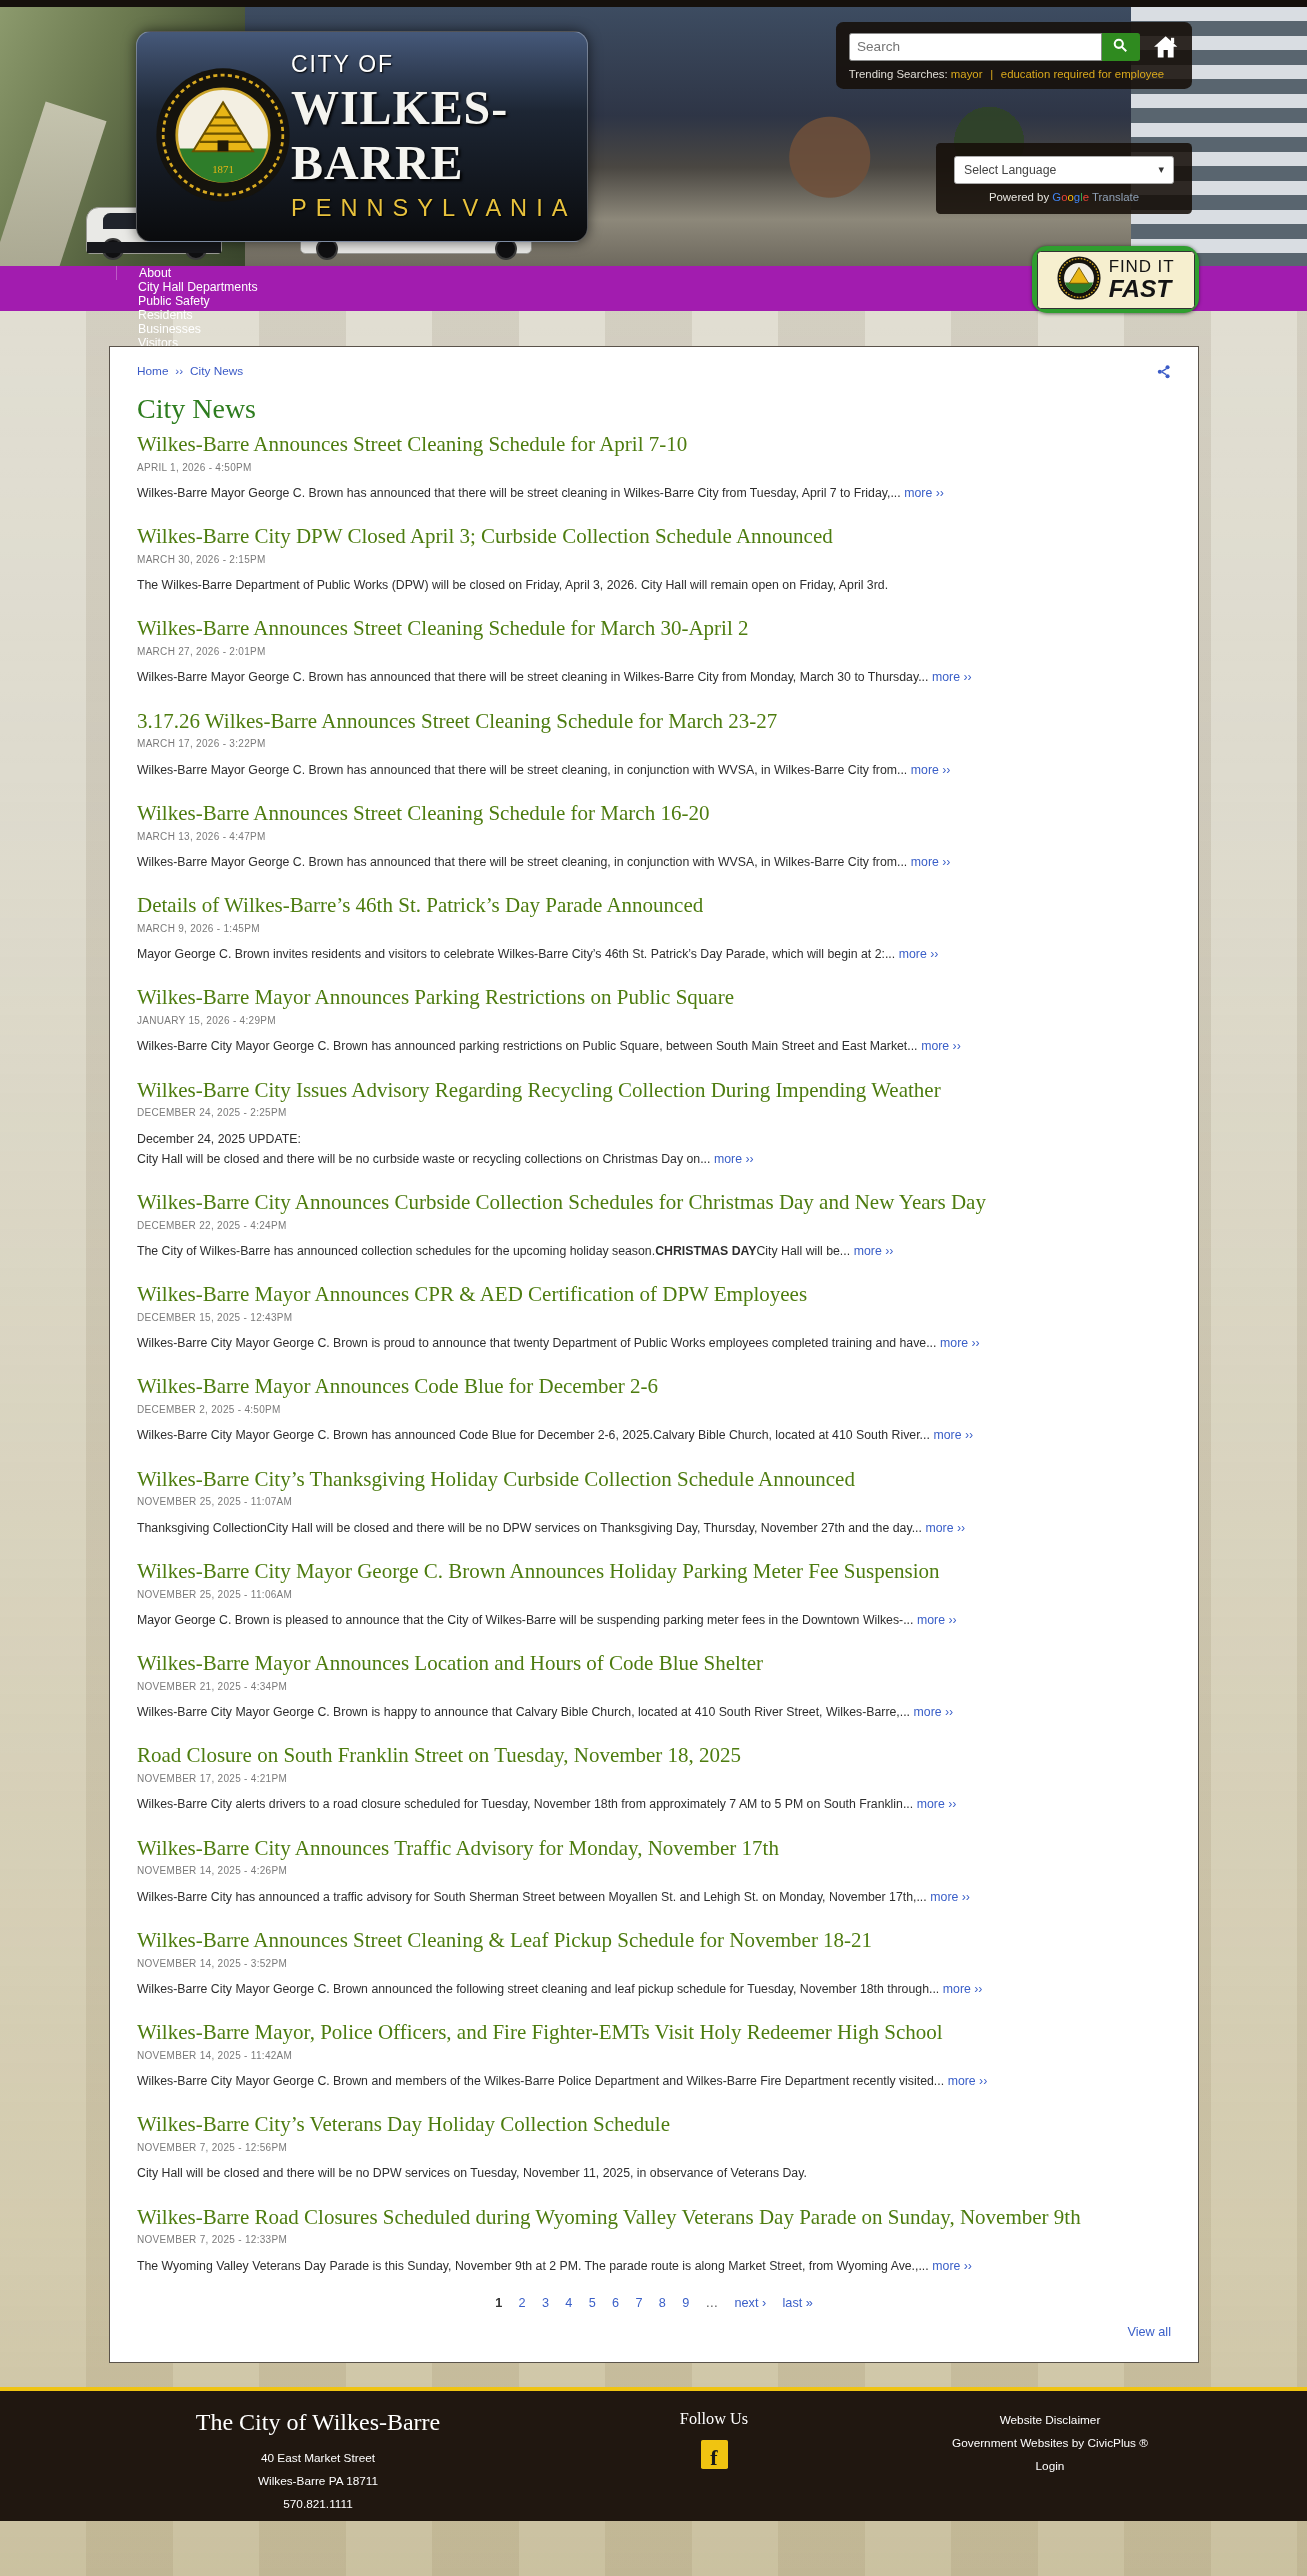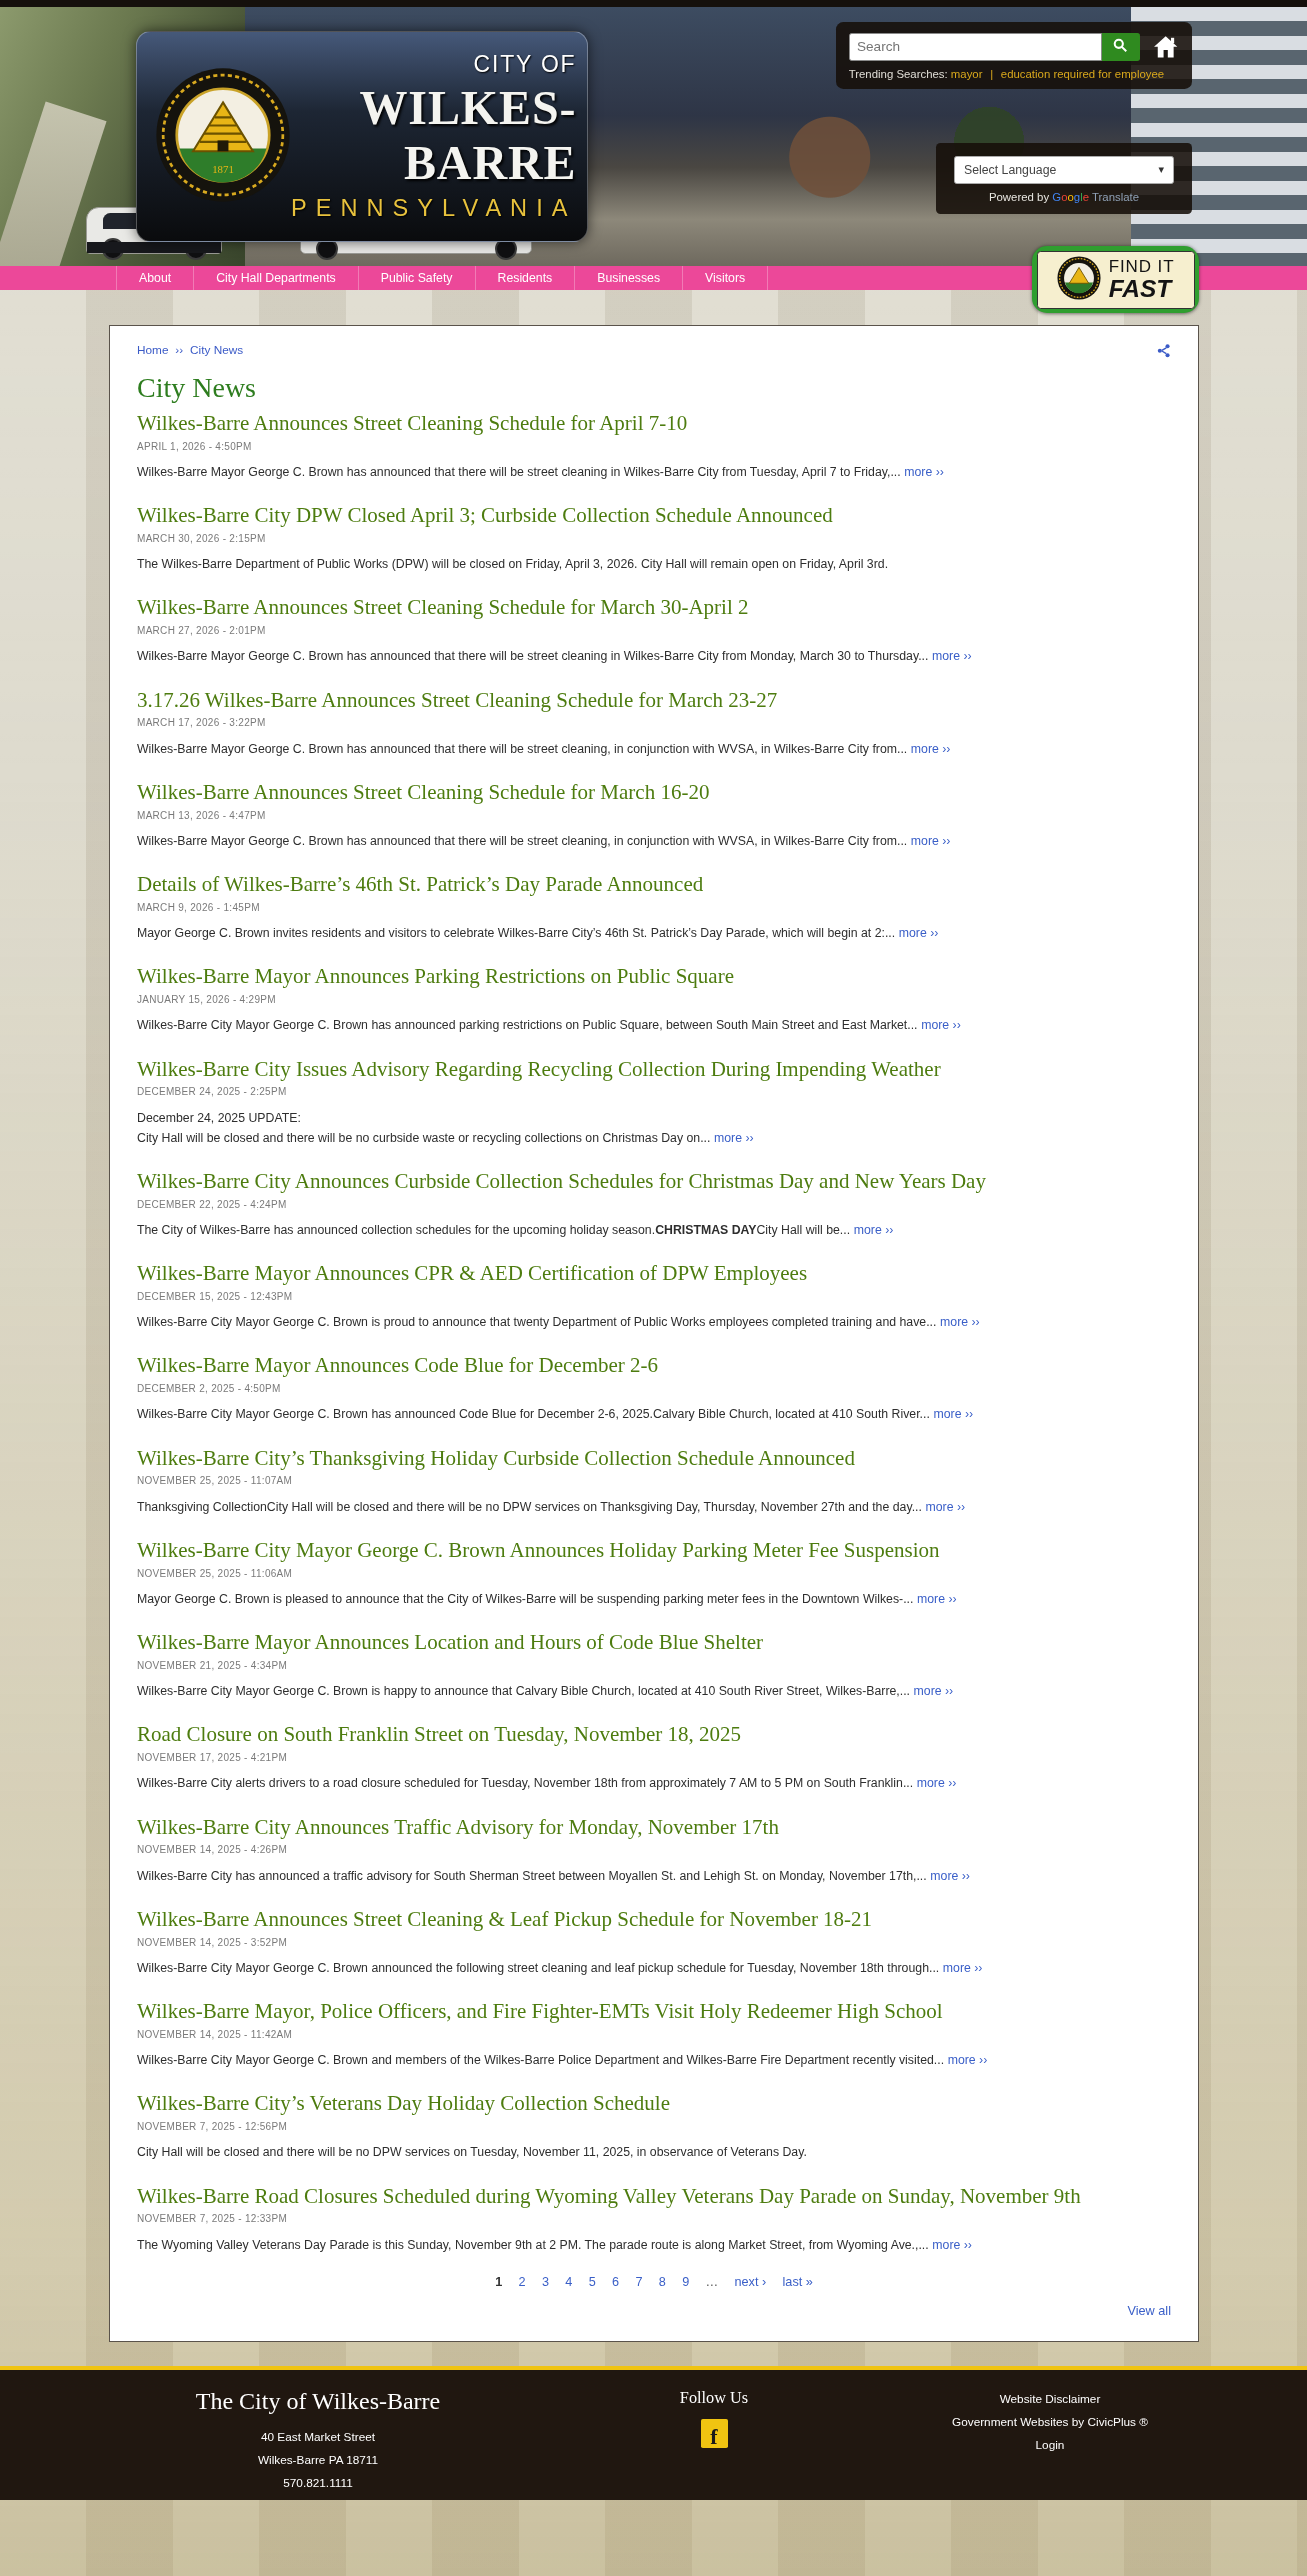--- a/index.html
+++ b/index.html
@@ -43,21 +43,21 @@
   .car2 .police-label { position:absolute; left:136px; bottom:11px; font-size:11.8px; font-weight:bold; color:#14161a; letter-spacing:0.9px; }
   .wheel { position:absolute; bottom:-7.3px; width:22px; height:22px; background:#101012; border-radius:50%; border:2.7px solid #3a3a3a; }
   .w1 { left:14.5px; } .w2 { right:14.5px; }
 
   
   .logo-plaque { position:absolute; left:136px; top:23.6px; width:452px; height:211px;
     border-radius:14.5px; background:linear-gradient(180deg,#46597a 0%, #1d2634 38%, #0a0b0d 100%);
     border:0.9px solid rgba(255,255,255,0.3); box-shadow:0 0 12.7px rgba(0,0,0,0.6);
     display:flex; align-items:center; padding:0 18px; }
   .seal { flex:0 0 auto; }
-  .logo-text { flex:1; text-align:right; color:#fff; }
+  .logo-text { flex:1; text-align:left; color:#fff; }
   .logo-line1 { font-size:23px; letter-spacing:1.8px; font-family:"Liberation Sans",sans-serif; text-shadow:0.9px 0.9px 1.8px #000; }
   .logo-line2 { font-family:"Liberation Serif",serif; font-size:48px; font-weight:bold; letter-spacing:0.9px; margin-top:1.8px;
     color:#f4f4f0; text-shadow:1.8px 1.8px 2.7px #000; }
   .logo-line3 { font-size:23.6px; letter-spacing:9px; color:#e8c23d; margin-top:5.4px; text-shadow:0.9px 0.9px 1.8px #000; }
 
   
   .search-box { position:absolute; right:116px; top:14.5px; width:356px;
     background:rgba(22,15,9,0.88); border-radius:7.3px; padding:11px 12.7px 9px; }
   .search-row { display:flex; align-items:center; }
   .search-input { flex:1; height:28px; border:0.9px solid #8a8a8a; border-radius:2.7px 0 0 2.7px;
@@ -75,21 +75,21 @@
   .lang-select { background:#fff; border:0.9px solid #aaa; border-radius:2.7px; height:28px;
     display:flex; align-items:center; justify-content:space-between; padding:0 9px;
     font-size:12.3px; color:#444; cursor:pointer; }
   .lang-select .chev { color:#333; font-size:11px; }
   .powered { margin-top:7px; text-align:center; font-size:11.4px; color:#e8e6e0; }
   .powered .g1{color:#4285F4}.powered .g2{color:#EA4335}.powered .g3{color:#FBBC05}
   .powered .g4{color:#4285F4}.powered .g5{color:#34A853}.powered .g6{color:#EA4335}
   .powered .translate { color:#8fa0b5; }
 
   
-  .nav { height:24px; background:#ec4899; padding-left:116px; display:flex; align-items:stretch; }
+  .nav { height:45px; background:#a21caf; padding-left:116px; display:flex; align-items:stretch;flex-direction:column; }
   .nav a { display:flex; align-items:center; padding:0 22px; color:#fff; font-size:12.3px;
     text-decoration:none; border-right:0.9px solid rgba(255,255,255,0.28); }
   .nav a:first-child { border-left:0.9px solid rgba(255,255,255,0.28); }
 
   
   .fif { position:absolute; top:246px; right:109px; width:167px; height:67px; z-index:6;
     background:#2f9e2f; border-radius:15px; padding:4.5px; box-shadow:0 0.9px 3.6px rgba(0,0,0,.5); cursor:pointer; }
   .fif-inner { width:100%; height:100%; background:#f6efcf; border:0.9px solid #333; border-radius:3.6px;
     display:flex; align-items:center; justify-content:center; gap:8.2px; }
   .fif-text { line-height:1; color:#141414; }

